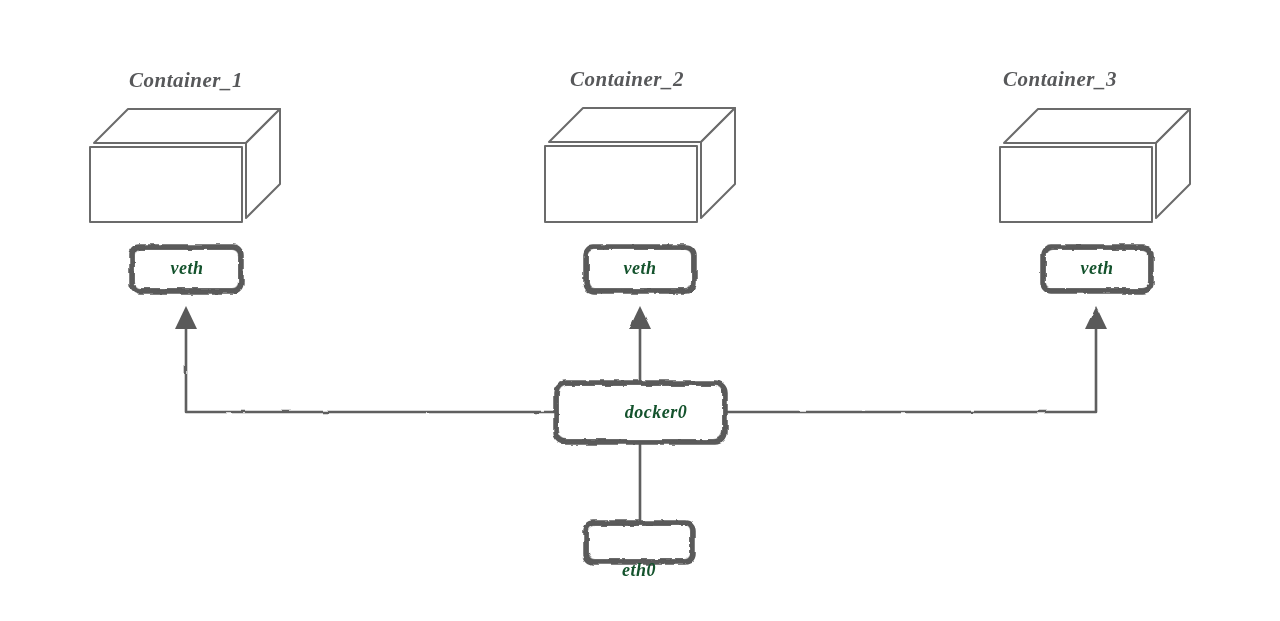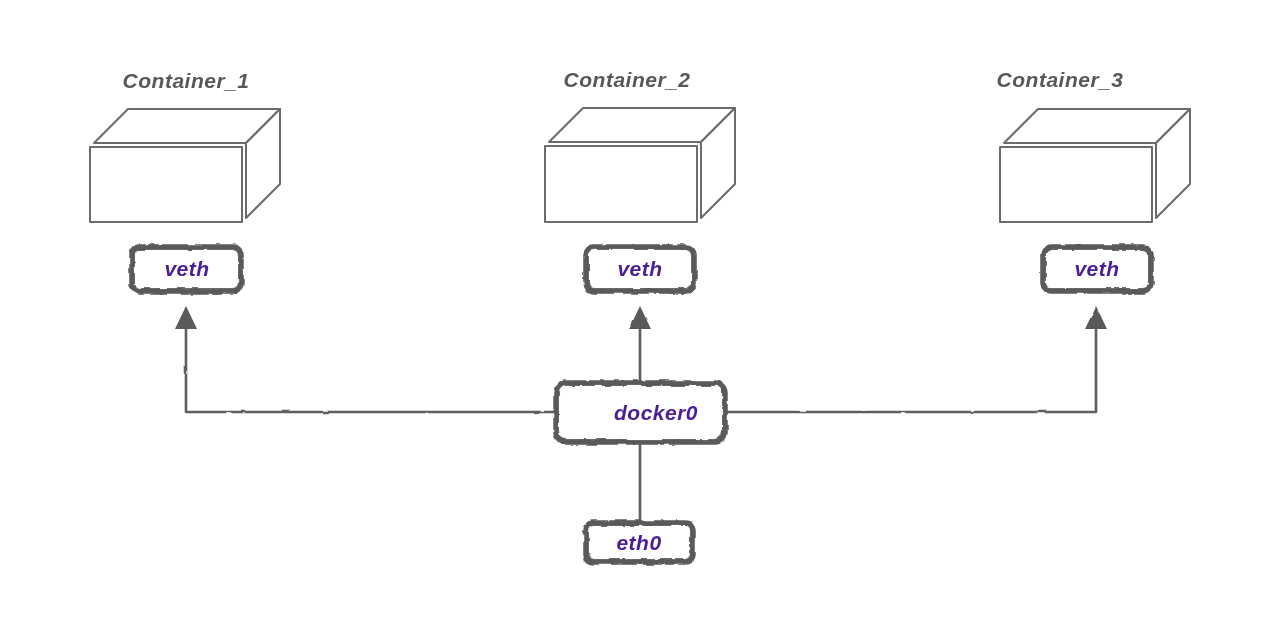--- a/index.html
+++ b/index.html
@@ -1,40 +1,40 @@
 <!DOCTYPE html>
 <html><head>
 <meta charset="utf-8">
 <style>
   html,body{margin:0;padding:0;background:#ffffff;}
   .stage{
     position:relative;
     width:1280px;height:621px;
     background:#ffffff;
     overflow:hidden;
-    font-family:Liberation Sans, sans-serif;
+    font-family:Liberation Serif, serif;
   }
   .stage svg{position:absolute;left:0;top:0;}
   .lbl{
     position:absolute;
     transform:translate(-50%,-50%);
     font-weight:bold;
     font-style:italic;
     white-space:nowrap;
     line-height:1;
     user-select:none;
   }
   .container-label{
     font-size:21px;
     color:#57585a;
     letter-spacing:0.5px;
   }
   .iface-label{
-    font-size:21px;
-    color:#4c1d95;
+    font-size:18px;
+    color:#14532d;
     letter-spacing:0.5px;
   }
 </style>
 </head>
 <body>
 
 <div class="stage">
 
   <svg width="1280" height="621" viewBox="0 0 1280 621">
     <defs>
@@ -102,15 +102,15 @@
 
   <div class="lbl container-label" style="left:186px;top:80px">Container_1</div>
   <div class="lbl container-label" style="left:627px;top:79px">Container_2</div>
   <div class="lbl container-label" style="left:1060px;top:79px">Container_3</div>
 
   <div class="lbl iface-label" style="left:187px;top:268px">veth</div>
   <div class="lbl iface-label" style="left:640px;top:268px">veth</div>
   <div class="lbl iface-label" style="left:1097px;top:268px">veth</div>
 
   <div class="lbl iface-label" style="left:656px;top:412px">docker0</div>
-  <div class="lbl iface-label" style="left:639px;top:542px">eth0</div>
+  <div class="lbl iface-label" style="left:639px;top:570px">eth0</div>
 
 </div>
 
 </body></html>

